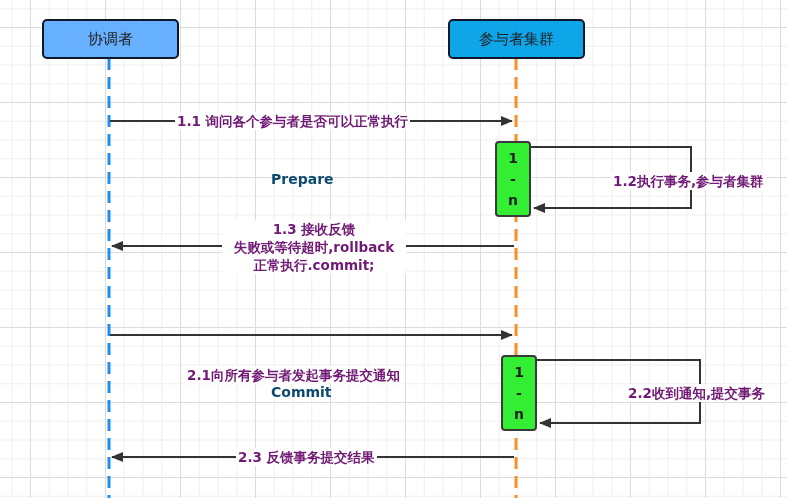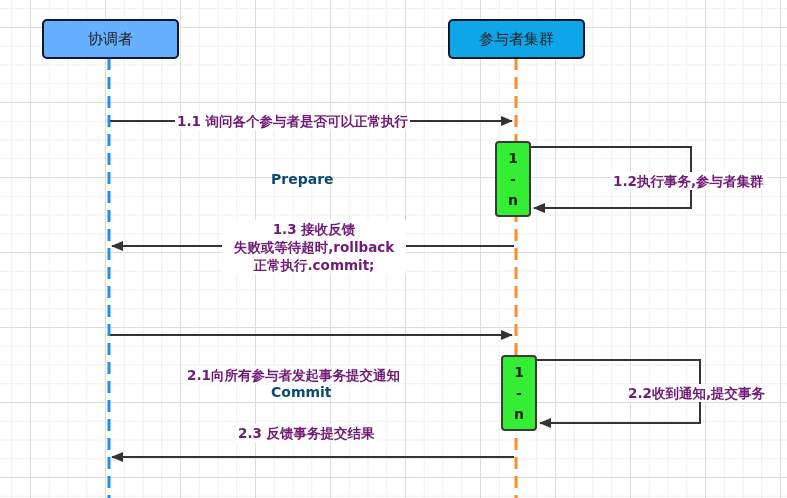--- a/index.html
+++ b/index.html
@@ -83,13 +83,13 @@
 
 <div class="label" style="left:175px; top:112px; padding:0 2px;">1.1 询问各个参与者是否可以正常执行</div>
 <div class="label" style="left:611px; top:172px; padding:0 2px;">1.2执行事务,参与者集群</div>
 <div class="label" style="left:222px; top:220px; width:184px;">
   <div>1.3 接收反馈</div>
   <div>失败或等待超时,rollback</div>
   <div>正常执行.commit;</div>
 </div>
 <div class="label" style="left:185px; top:326px; padding:0 2px;margin-top:40px;">2.1向所有参与者发起事务提交通知</div>
 <div class="label" style="left:626px; top:384px; padding:0 2px;">2.2收到通知,提交事务</div>
-<div class="label" style="left:236px; top:424px; padding:0 2px;">2.3 反馈事务提交结果</div>
+<div class="label" style="left:236px; top:448px; padding:0 2px;">2.3 反馈事务提交结果</div>
 
 </body></html>

